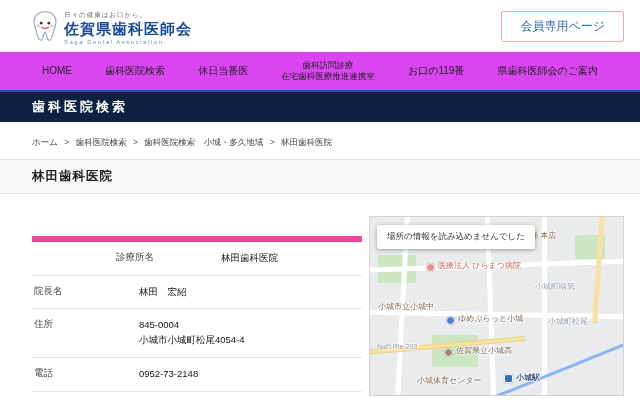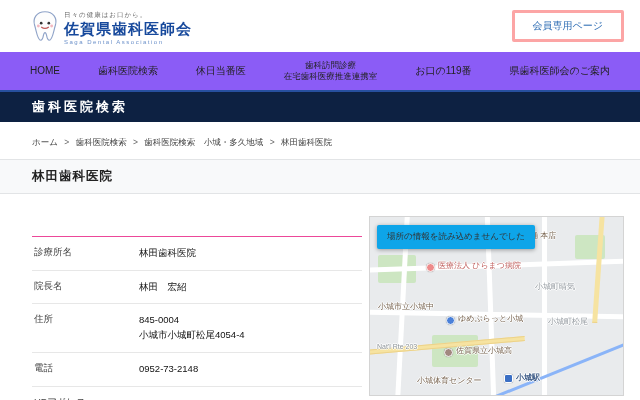--- a/index.html
+++ b/index.html
@@ -6,27 +6,27 @@
   html,body { width:640px; height:400px; overflow:hidden; background:#fff;
     font-family:"Liberation Sans","DejaVu Sans",sans-serif; }
 
   
   .header { height:52px; display:flex; align-items:center; justify-content:space-between;
     padding:0 16px 0 26px; background:#fff; }
   .logo { display:flex; align-items:flex-end; cursor:pointer; }
   .logo-text .tagline { font-size:6.5px; color:#666; letter-spacing:1px; }
   .logo-text .site-title { font-size:15px; font-weight:bold; color:#17499c; letter-spacing:1px; }
   .logo-text .site-subtitle { font-size:6px; color:#6b90c9; letter-spacing:1.5px; }
-  .member-btn { background:#fff; border:3px solid #fca5a5; color:#2e6db4;
-    font-size:10px; padding:6px 18px; border-radius:2px; cursor:pointer;
+  .member-btn { background:#fff; border:1px solid #fca5a5; color:#2e6db4;
+    font-size:12px; padding:6px 18px; border-radius:2px; cursor:pointer;
     font-family:Liberation Sans, sans-serif; }
 
   
   .nav { height:38px; display:flex; align-items:center; justify-content:space-between;
-    padding:0 30px; background:#8b5cf6; }
+    padding:0 42px; background:#d946ef; }
   .nav-item { font-size:10px; color:#222; text-decoration:none; cursor:pointer;
     text-align:center; line-height:1.35; }
   .nav-item.small { font-size:8.5px; }
 
   
   .banner { height:32px; background:#0d2142; border-top:2px solid #27509e;
     display:flex; align-items:center; padding-left:32px; }
   .banner span { color:#fff; font-size:13px; font-weight:bold; letter-spacing:3px; }
 
   
@@ -37,35 +37,35 @@
   
   .title-strip { margin-top:10px; background:#f8f9fa;
     border-top:1px solid #e2e4e6; border-bottom:1px solid #e2e4e6;
     padding:8px 32px; }
   .title-strip h1 { font-size:12.5px; color:#222; font-weight:bold; letter-spacing:1px; }
 
   
   .main { display:flex; padding:0 16px 0 32px; }
   .info-table { width:330px; margin-top:42px; }
   .info-row { display:flex; border-bottom:1px solid #e7e7e7; padding:9px 2px; }
-  .info-row:first-child { border-top:1px solid #ec4899; }
+  .info-row:first-child { border-top:6px solid #ec4899;justify-content:center; }
   .info-label { width:105px; flex:none; font-size:9.5px; color:#444; }
   .info-value { font-size:9.5px; color:#111; line-height:1.55; }
 
   
   .map-card { width:255px; height:180px; margin:22px 0 0 auto; position:relative;
     background:#e9ebed; border:1px solid #d4d4d4; overflow:hidden; cursor:grab; }
   .road { position:absolute; background:#fff; }
   .road.v { width:5px; height:200px; top:-10px; }
   .road.h { height:5px; width:270px; left:-5px; }
   .road.yellow { background:#f6e3a1; border-top:1px solid #ecd28a; border-bottom:1px solid #ecd28a; }
   .park { position:absolute; background:#cde6c2; border-radius:2px; }
   .rail { position:absolute; width:190px; height:3px; background:#8ab4f8;
     transform:rotate(-22deg); left:95px; top:152px; }
-  .map-toast { position:absolute; left:7px; top:8px; background:#0ea5e9;
+  .map-toast { position:absolute; left:7px; top:8px; background:#ffffff;
     padding:6px 10px; font-size:8.5px; color:#333; border-radius:2px;
     box-shadow:0 1px 4px rgba(0,0,0,.35); z-index:6; white-space:nowrap; }
   .map-label { position:absolute; font-size:8px; color:#5f6368; white-space:nowrap; z-index:4;
     text-shadow:0 1px 0 #fff,0 -1px 0 #fff,1px 0 0 #fff,-1px 0 0 #fff; }
   .map-label.poi  { color:#7a6652; }
   .map-label.hosp { color:#c0605e; }
   .map-label.area { color:#959ba1; }
   .map-label.station { color:#3c5a86; font-weight:bold; }
   .map-label.roadlbl { color:#8d9499; font-size:7px; }
   .marker { position:absolute; width:9px; height:9px; border-radius:50%;

